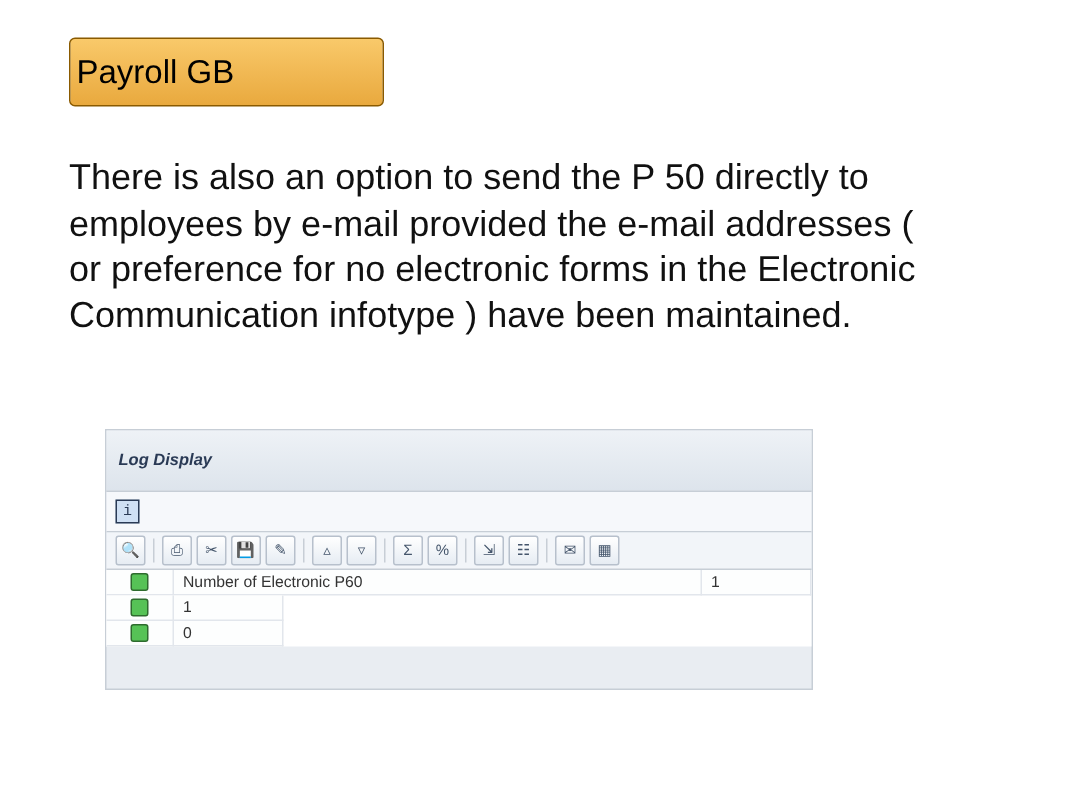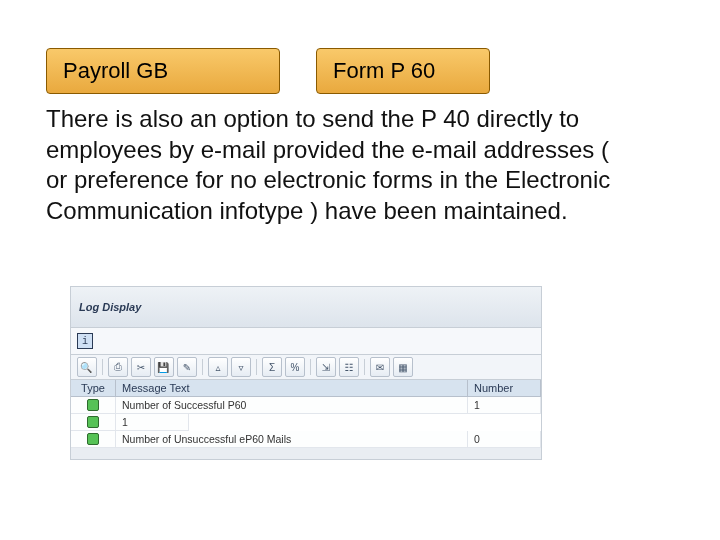--- a/index.html
+++ b/index.html
@@ -1,19 +1,19 @@
 <!DOCTYPE html>
 <html><head>
 <meta charset="utf-8">
 <style>
   html,body{margin:0;padding:0;width:720px;height:540px;background:#fff;font-family:"Segoe UI",Arial,sans-serif;color:#1a1a1a}
   .slide{position:relative;width:720px;height:540px}
 
   
-  .pill{position:absolute;top:48px;height:44px;line-height:44px;border:1.5px solid #8a5a00;border-radius:4px;padding:0 16px;font-size:22px;font-weight:400}
+  .pill{position:absolute;top:25px;height:44px;line-height:44px;border:1.5px solid #8a5a00;border-radius:4px;padding:0 4px;font-size:22px;font-weight:400}
   .pill-left{left:46px;width:200px;background:linear-gradient(#f9c96a,#e9a93e);color:#000}
   .pill-right{left:316px;width:140px;background:linear-gradient(#f9c96a,#e9a93e);color:#000}
 
   
   .body-text{position:absolute;left:46px;top:104px;width:584px;font-size:24px;line-height:1.28;color:#111}
 
   
   .sap{position:absolute;left:70px;top:286px;width:470px;height:172px;background:#e9edf2;border:1px solid #c7ced6;font-family:Tahoma,Arial,sans-serif;font-size:11px;color:#2a3a55}
   .sap .titlebar{background:linear-gradient(#eef2f6,#dde4ec);border-bottom:1px solid #c7ced6;height:20px;line-height:20px;padding:10px 8px;font-style:italic;font-weight:bold;color:#2a3a55}
   .sap .msgbar{background:#f6f8fb;border-bottom:1px solid #c7ced6;height:26px;display:flex;align-items:center;padding:0 6px}
@@ -31,23 +31,22 @@
   .col-num{width:60px}
   .grid-body .cell{border-right:1px solid #e2e6ec;border-bottom:1px solid #e2e6ec;padding:2px 6px;background:#fdfefe;font-size:10.5px;color:#333}
   .status-dot{width:10px;height:10px;border-radius:2px;display:inline-block;border:1px solid #2e6b2e;background:#56c256;margin:auto}
   .col-type.cell{display:flex;align-items:center;justify-content:center}
 </style>
 </head>
 <body>
 <div class="slide">
 
   <div class="pill pill-left">Payroll GB</div>
-  <div class="pill pill-right">Form P 60</div>
 
-  <div class="body-text">There is also an option to send the P 40 directly to employees by e-mail provided the e-mail addresses ( or preference for no electronic forms in the Electronic Communication infotype ) have been maintained.</div>
+  <div class="body-text">There is also an option to send the P 50 directly to employees by e-mail provided the e-mail addresses ( or preference for no electronic forms in the Electronic Communication infotype ) have been maintained.</div>
 
   <div class="sap">
     <div class="titlebar">Log Display</div>
 
     <div class="msgbar">
       <span class="msg-icon">i</span>
     </div>
 
     <div class="toolbar">
       <span class="tbtn">🔍</span>
@@ -65,43 +64,37 @@
       <span class="tdiv"></span>
       <span class="tbtn">⇲</span>
       <span class="tbtn">☷</span>
       <span class="tdiv"></span>
       <span class="tbtn">✉</span>
       <span class="tbtn">▦</span>
     </div>
 
 
     <div class="grid">
-      <div class="grid-head">
-        <div class="cell col-type">Type</div>
-        <div class="cell col-msg">Message Text</div>
-        <div class="cell col-num">Number</div>
-      </div>
       <div class="grid-body">
         <div class="row">
           <div class="cell col-type">
               <span class="status-dot"></span>
             </div>
-          <div class="cell col-msg">Number of Successful P60</div>
+          <div class="cell col-msg">Number of Electronic P60</div>
           <div class="cell col-num">1</div>
         </div>
         <div class="row">
           <div class="cell col-type">
               <span class="status-dot"></span>
             </div>
           <div class="cell col-num">1</div>
         </div>
         <div class="row">
           <div class="cell col-type">
               <span class="status-dot"></span>
             </div>
-          <div class="cell col-msg">Number of Unsuccessful eP60 Mails</div>
           <div class="cell col-num">0</div>
         </div>
       </div>
     </div>
   </div>
 
 </div>
 
 </body></html>

